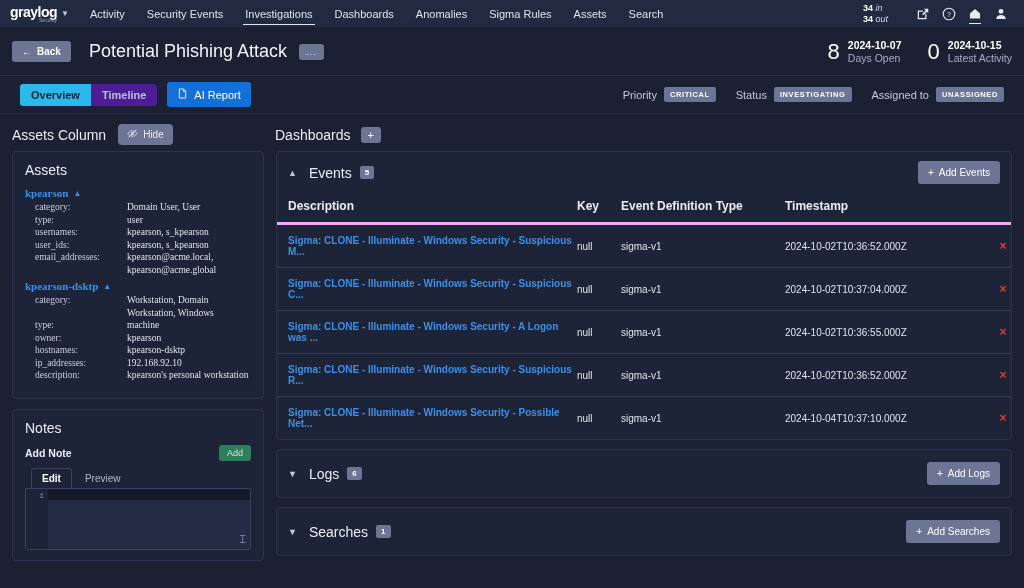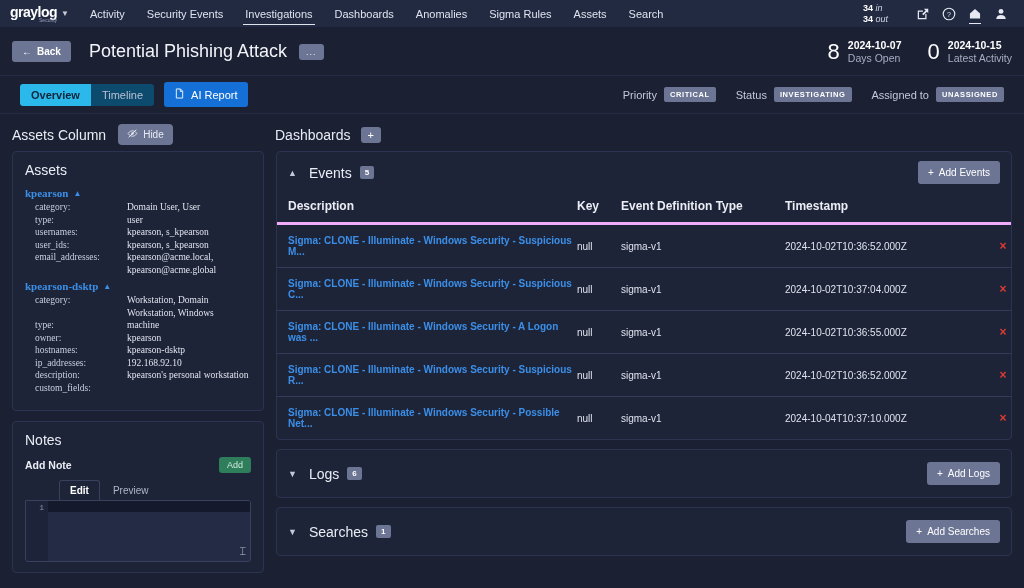--- a/index.html
+++ b/index.html
@@ -62,21 +62,21 @@
   .stat-date { font-size: 10.5px; color: #ffffff; font-weight: bold; }
   .stat-label { font-size: 10.5px; color: #a7aec4; }
   
   .subbar {
     height: 38px; background: #1b2033; display: flex; align-items: center;
     padding: 0 20px; border-bottom: 1px solid #262c44;
   }
   .tabgroup { display: flex; border-radius: 3px; overflow: hidden; }
   .tab {
     font-size: 11px; padding: 5px 11px; cursor: pointer;
-    background: #0c4a6e; color: #b9c0d3;
+    background: #4c1d95; color: #b9c0d3; font-weight: bold;
   }
   .tab.active { background: #2bb8ea; color: #10253a; font-weight: bold; }
   .ai-btn {
     margin-left: 10px; background: #1470d6; color: #ffffff; border: none;
     border-radius: 3px; font-size: 11px; padding: 6px 10px; cursor: pointer;
     display: flex; align-items: center; gap: 6px;
   }
   .meta-group { display: flex; align-items: center; gap: 7px; margin-left: 20px; }
   .meta-label { font-size: 11px; color: #c3c9da; }
   .pill {
@@ -120,21 +120,21 @@
   .add-btn {
     background: #2e7d5b; color: #cfe8dc; border: none; border-radius: 3px;
     font-size: 9px; padding: 3px 8px; cursor: pointer;
   }
   .edit-tabs { display: flex; gap: 2px; padding-left: 6px; }
   .etab {
     font-size: 10px; padding: 4px 10px; color: #aeb6cc; cursor: pointer;
     border: 1px solid transparent; border-bottom: none;
     border-radius: 3px 3px 0 0;
   }
-  .etab.active { background: #1e2438; color: #ffffff; font-weight: bold; border-color: #39415f; margin-left: 28px; }
+  .etab.active { background: #1e2438; color: #ffffff; font-weight: bold; border-color: #39415f; }
   .editor {
     border: 1px solid #39415f; border-radius: 0 3px 3px 3px; background: #242b44;
     height: 62px; display: flex; position: relative; overflow: hidden;
   }
   .gutter {
     width: 22px; background: #1d2338; color: #8b93ad; font-size: 8px;
     text-align: right; padding: 2px 4px 0 0;
     font-family: "Liberation Mono", monospace;
   }
   .code-area { flex: 1; position: relative; }
@@ -354,24 +354,20 @@
           <span class="v">kpearson-dsktp</span>
         </div>
         <div class="kv">
           <span class="k">ip_addresses:</span>
           <span class="v">192.168.92.10</span>
         </div>
         <div class="kv">
           <span class="k">description:</span>
           <span class="v">kpearson's personal workstation</span>
         </div>
-        <div class="kv">
-          <span class="k">custom_fields:</span>
-          <span class="v"></span>
-        </div>
       </div>
     </div>
 
     <div class="card notes-card">
       <div class="card-title">Notes</div>
       <div class="notes-row">
         <span class="notes-sub">Add Note</span>
         <button class="add-btn">Add</button>
       </div>
       <div class="edit-tabs">

